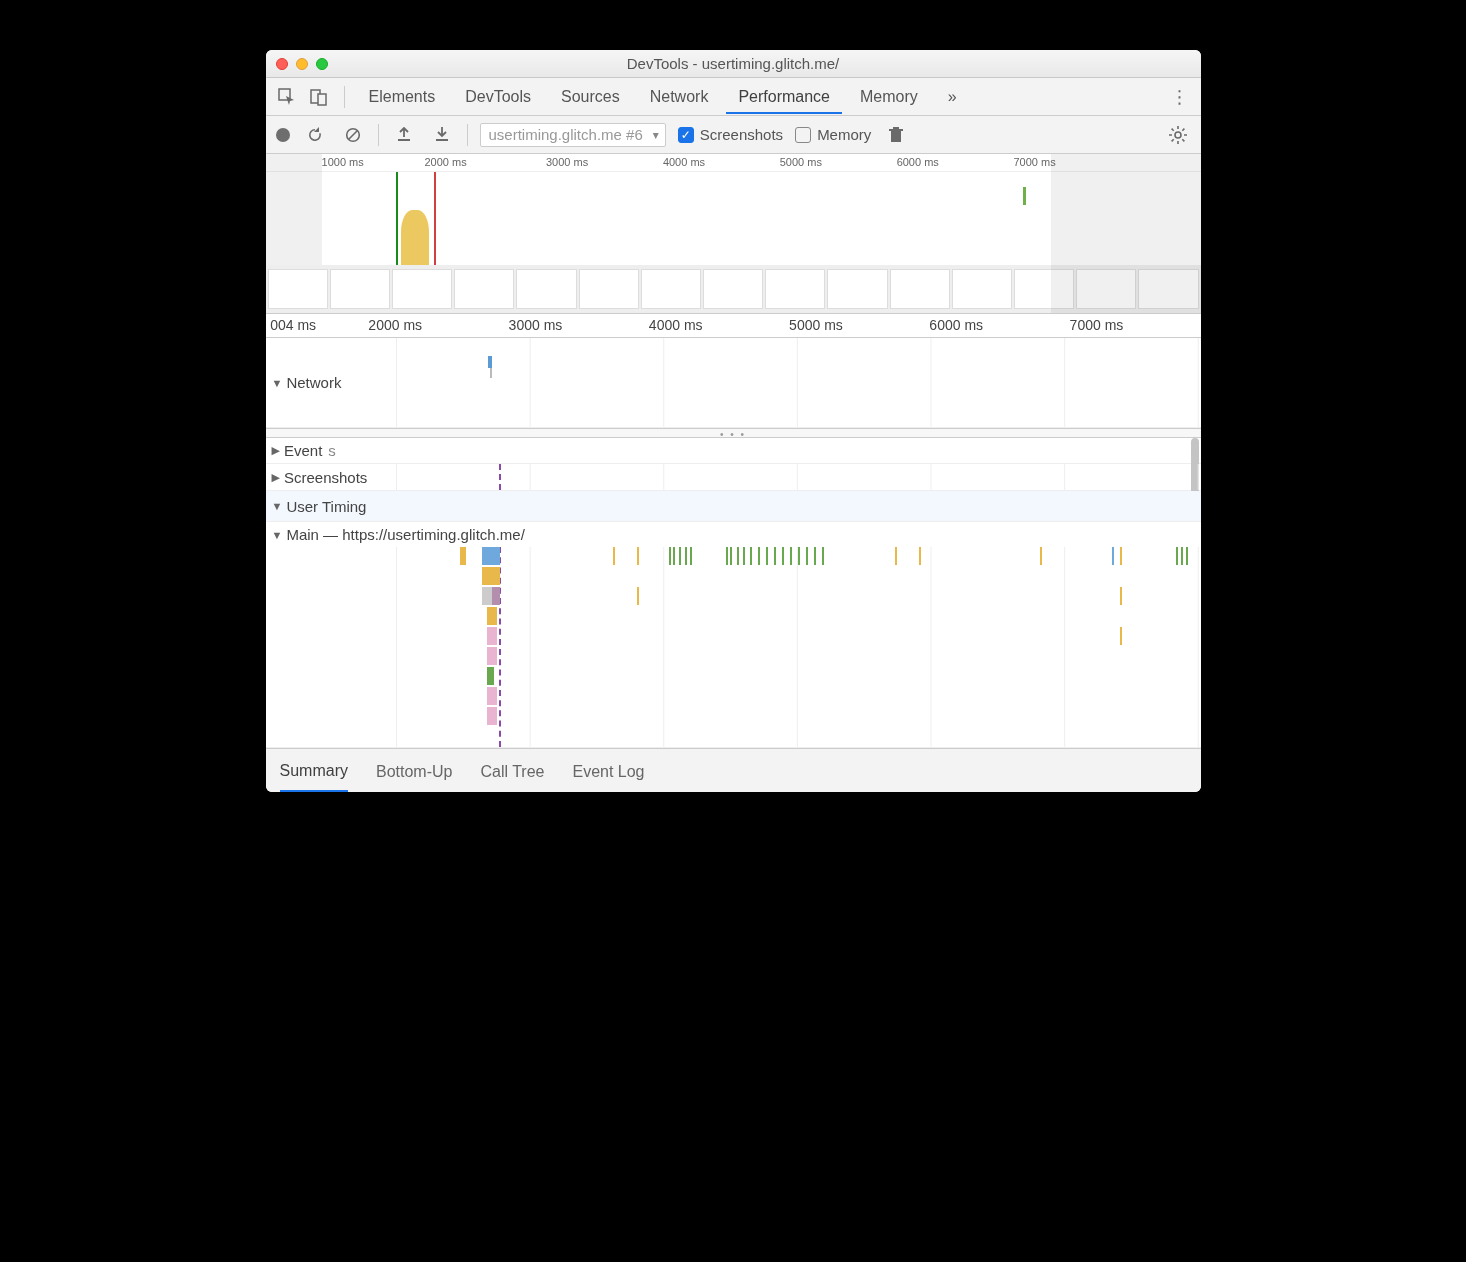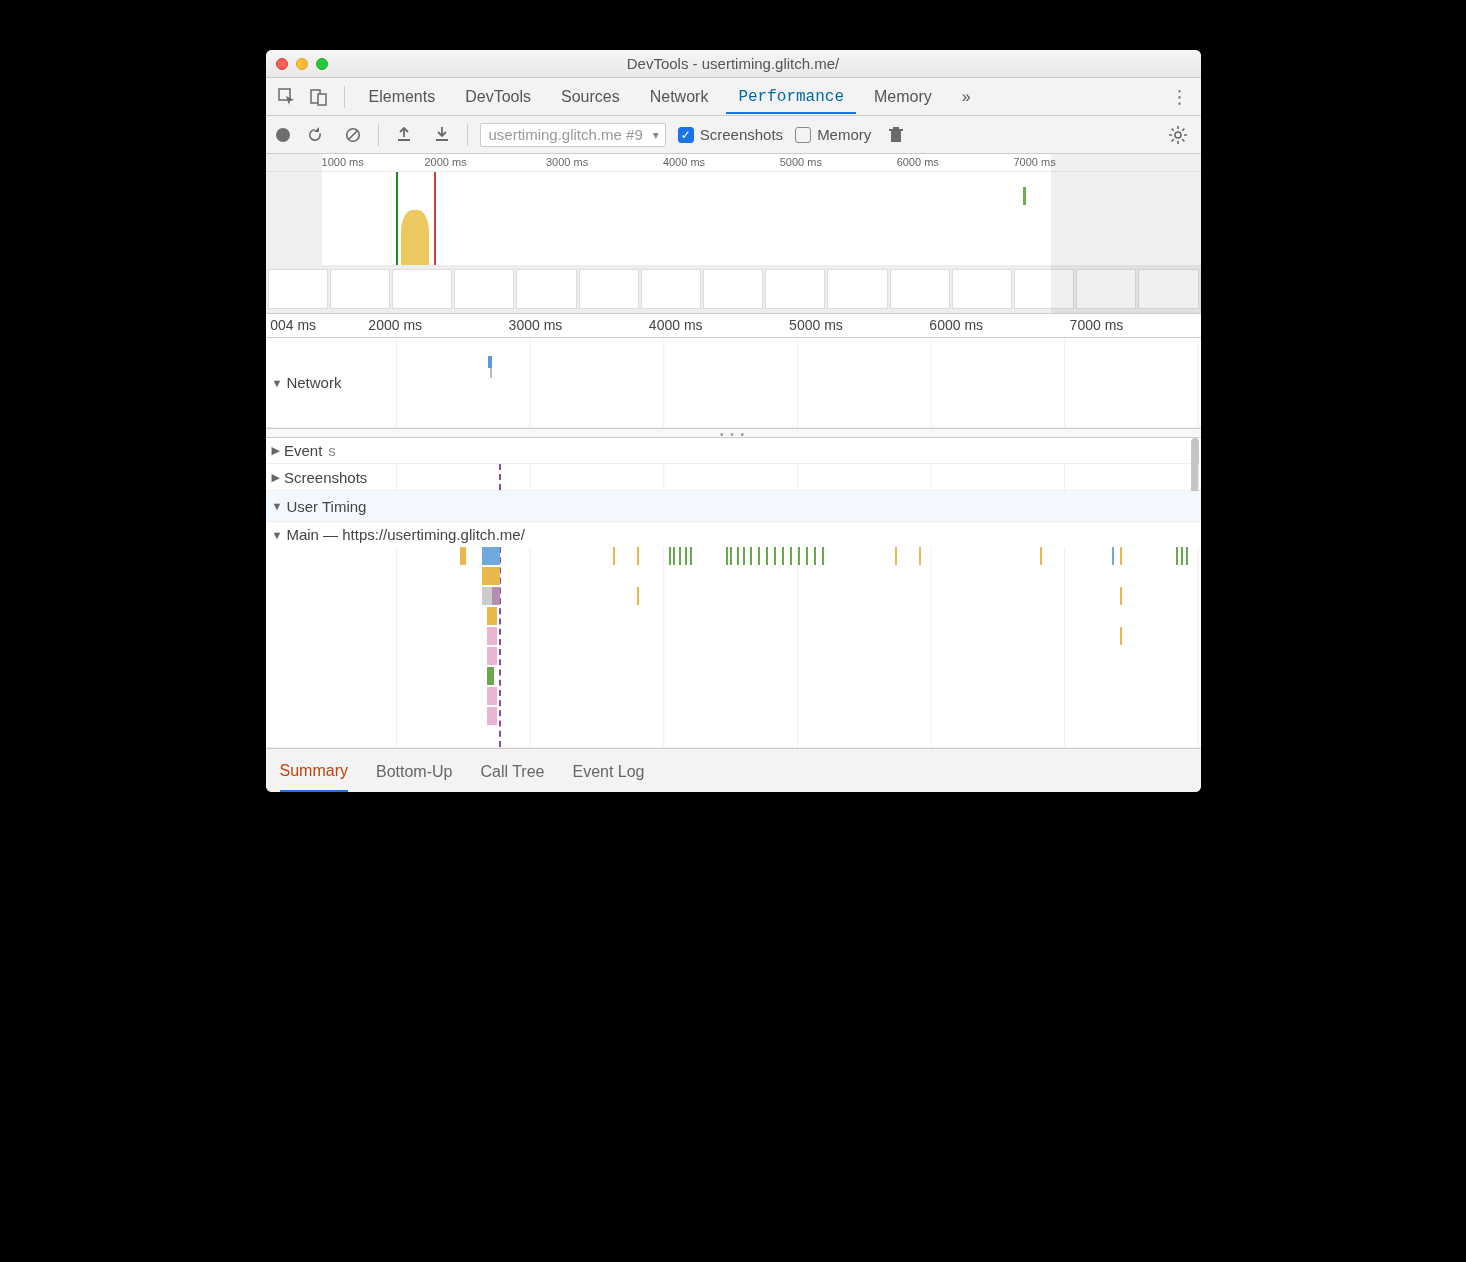--- a/index.html
+++ b/index.html
@@ -44,21 +44,21 @@
   }
   
   .tabs-row{
     height:38px;background:#f3f3f3;border-bottom:1px solid #ccc;
     display:flex;align-items:center;padding:0 8px;gap:6px;
     color:#555;font-size:16px;
   }
   .icon-btn{width:26px;height:26px;display:flex;align-items:center;justify-content:center;color:#6a6a6a;}
   .tabs-row .sep{width:1px;height:22px;background:#ccc;margin:0 6px;}
   .tab{padding:8px 12px;color:#555;cursor:default;}
-  .tab.active{color:#0369a1;border-bottom:2px solid #1a73e8;padding-bottom:6px;font-family:Liberation Mono, monospace;}
+  .tab.active{color:#404040;border-bottom:2px solid #1a73e8;padding-bottom:6px;}
   .spacer{flex:1;}
   
   .toolbar{
     height:38px;background:#f3f3f3;border-bottom:1px solid #ccc;
     display:flex;align-items:center;padding:0 10px;gap:12px;color:#555;font-size:15px;
   }
   .toolbar .sep{width:1px;height:22px;background:#ccc;}
   .rec-dot{width:14px;height:14px;border-radius:50%;background:#6e6e6e;}
   .dropdown{
     border:1px solid #ccc;background:#fff;color:#999;
@@ -127,21 +127,21 @@
   .col-green{background:#6aa84f;}
   .col-purple{background:#b48ead;}
   .col-pink{background:#e8b4d0;}
   .col-gray{background:#ccc;}
   .thin{width:2px;}
   
   .bottom-tabs{
     height:44px;background:#f3f3f3;border-top:1px solid #ccc;
     display:flex;align-items:center;padding:0 14px;gap:28px;font-size:16px;color:#666;
   }
-  .btab.active{color:#c2410c;border-bottom:2px solid #1a73e8;padding-bottom:10px;}
+  .btab.active{color:#404040;border-bottom:2px solid #1a73e8;padding-bottom:10px;}
   .btab{padding:12px 0 10px 0;}
   .scrollbar{position:absolute;right:2px;top:0;width:8px;height:80px;background:#c4c4c4;border-radius:4px;}
   .scroll-region{position:relative;}
 </style>
 </head>
 <body>
 
 <div class="window">
 
   <div class="titlebar">
@@ -199,21 +199,21 @@
           <rect x="1" y="12" width="12" height="2" fill="#6a6a6a"></rect>
         </svg>
     </div>
     <div class="icon-btn">
       <svg width="14" height="16" viewBox="0 0 14 16">
           <path d="M7 0 L7 9 M3 5 L7 9 L11 5" stroke="#6a6a6a" stroke-width="1.8" fill="none"></path>
           <rect x="1" y="12" width="12" height="2" fill="#6a6a6a"></rect>
         </svg>
     </div>
     <div class="sep"></div>
-    <div class="dropdown">usertiming.glitch.me #9</div>
+    <div class="dropdown">usertiming.glitch.me #6</div>
     <div class="chk">
       <div class="chkbox checked">✓</div>
       <span>Screenshots</span>
     </div>
     <div class="chk">
       <div class="chkbox"></div>
       <span>Memory</span>
     </div>
     <div class="icon-btn">
       <svg width="14" height="16" viewBox="0 0 14 16">

